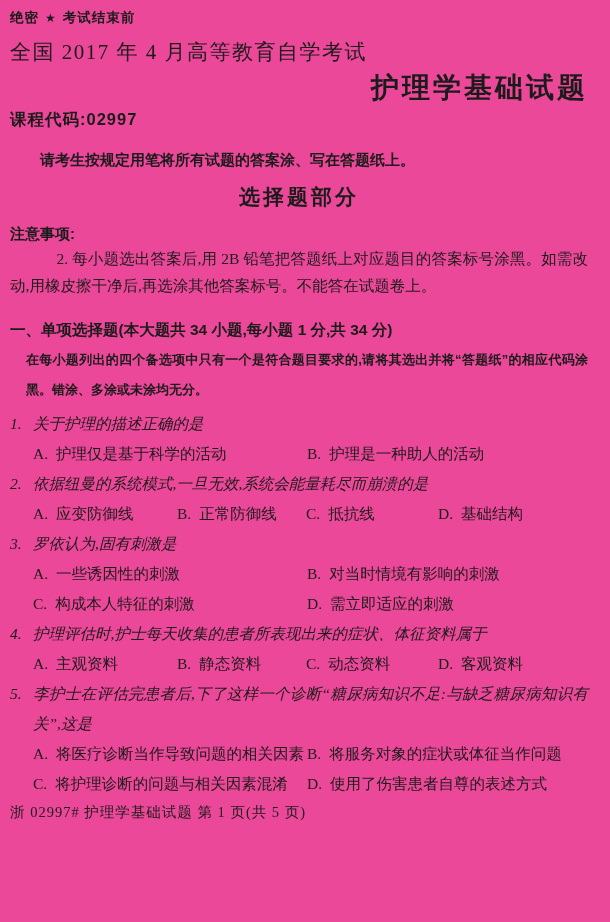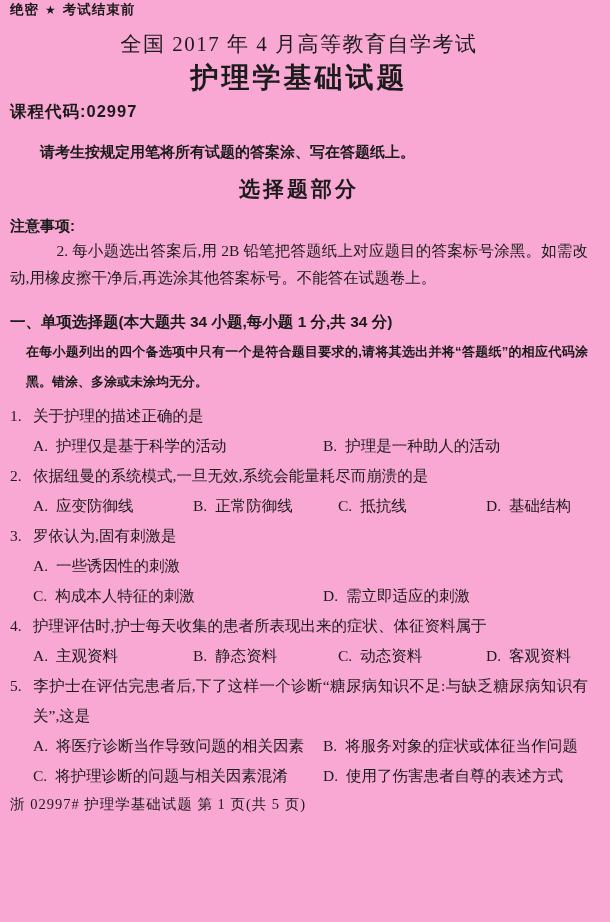--- a/index.html
+++ b/index.html
@@ -2,44 +2,43 @@
 <html lang="zh"><head>
 <meta charset="utf-8">
 <style>
   * { margin: 0; padding: 0; box-sizing: border-box; }
   html, body { background: #e8e8e8; }
   .page {
     position: relative;
     width: 610px;
     height: 922px;
     margin: 0 auto;
-    background: #f9a8d4;
+    background: #ec4899;
     color: #1b1b1b;
-    padding: 0 22px 0 10px;
+    padding: 8px 22px 0 10px;
     overflow: hidden;
     font-family: "Liberation Serif", "DejaVu Serif", serif;
   }
   .secret-line {
     font-family: "Liberation Sans", "DejaVu Sans", sans-serif;
     font-weight: bold;
     font-size: 13.5px;
     line-height: 20px;
     letter-spacing: 1px;
   }
   .star { font-size: 12px; padding: 0 6px; }
   .exam-title {
-    text-align: center;
     font-size: 21px;
     line-height: 28px;
     margin-top: 10px;
     letter-spacing: 1.5px;
   }
   .paper-title {
-    text-align: center;
-    font-family: Liberation Mono, monospace;
+    text-align: right;
+    font-family: Liberation Sans, sans-serif;
     font-weight: bold;
     font-size: 28px;
     line-height: 36px;
     margin-top: 4px;
     letter-spacing: 3px;
   }
   .course-code {
     font-family: "Liberation Sans", "DejaVu Sans", sans-serif;
     font-weight: bold;
     font-size: 16.5px;
@@ -90,24 +89,24 @@
     font-size: 13px;
     line-height: 30px;
     margin: 2px 0 0 16px;
     text-align: justify;
   }
   .questions {
     margin-top: 4px;
     font-size: 15.5px;
     line-height: 30px;
   }
-  .q-stem { padding-left: 23px; text-align: justify; }
+  .q-stem { padding-left: 23px; text-align: justify; font-style: italic; }
   .q-num { display: inline-block; width: 23px; margin-left: -23px; }
   .opts { padding-left: 23px; }
-  .opt-row { display: flex; gap: 16px; }
+  .opt-row { display: flex; }
   .opt { display: block; white-space: nowrap; }
   .opt-label { display: inline-block; margin-right: 8px; }
   .cols-2 .opt:nth-child(1) { width: 274px; }
   .cols-2 .opt:nth-child(2) { flex: 1; }
   .cols-4 .opt:nth-child(1) { width: 144px; }
   .cols-4 .opt:nth-child(2) { width: 129px; }
   .cols-4 .opt:nth-child(3) { width: 132px; }
   .cols-4 .opt:nth-child(4) { flex: 1; }
   .footer {
     text-align: left;
@@ -164,20 +163,21 @@
           <span class="opt"><span class="opt-label">D.</span><span>基础结构</span></span>
         </div>
       </div>
     </div>
 
     <div class="question">
       <div class="q-stem"><span class="q-num">3.</span><span>罗依认为,固有刺激是</span></div>
       <div class="opts">
         <div class="opt-row cols-2">
           <span class="opt"><span class="opt-label">A.</span><span>一些诱因性的刺激</span></span>
+          <span class="opt"><span class="opt-label">B.</span><span>对当时情境有影响的刺激</span></span>
         </div>
         <div class="opt-row cols-2">
           <span class="opt"><span class="opt-label">C.</span><span>构成本人特征的刺激</span></span>
           <span class="opt"><span class="opt-label">D.</span><span>需立即适应的刺激</span></span>
         </div>
       </div>
     </div>
 
     <div class="question">
       <div class="q-stem"><span class="q-num">4.</span><span>护理评估时,护士每天收集的患者所表现出来的症状、体征资料属于</span></div>

